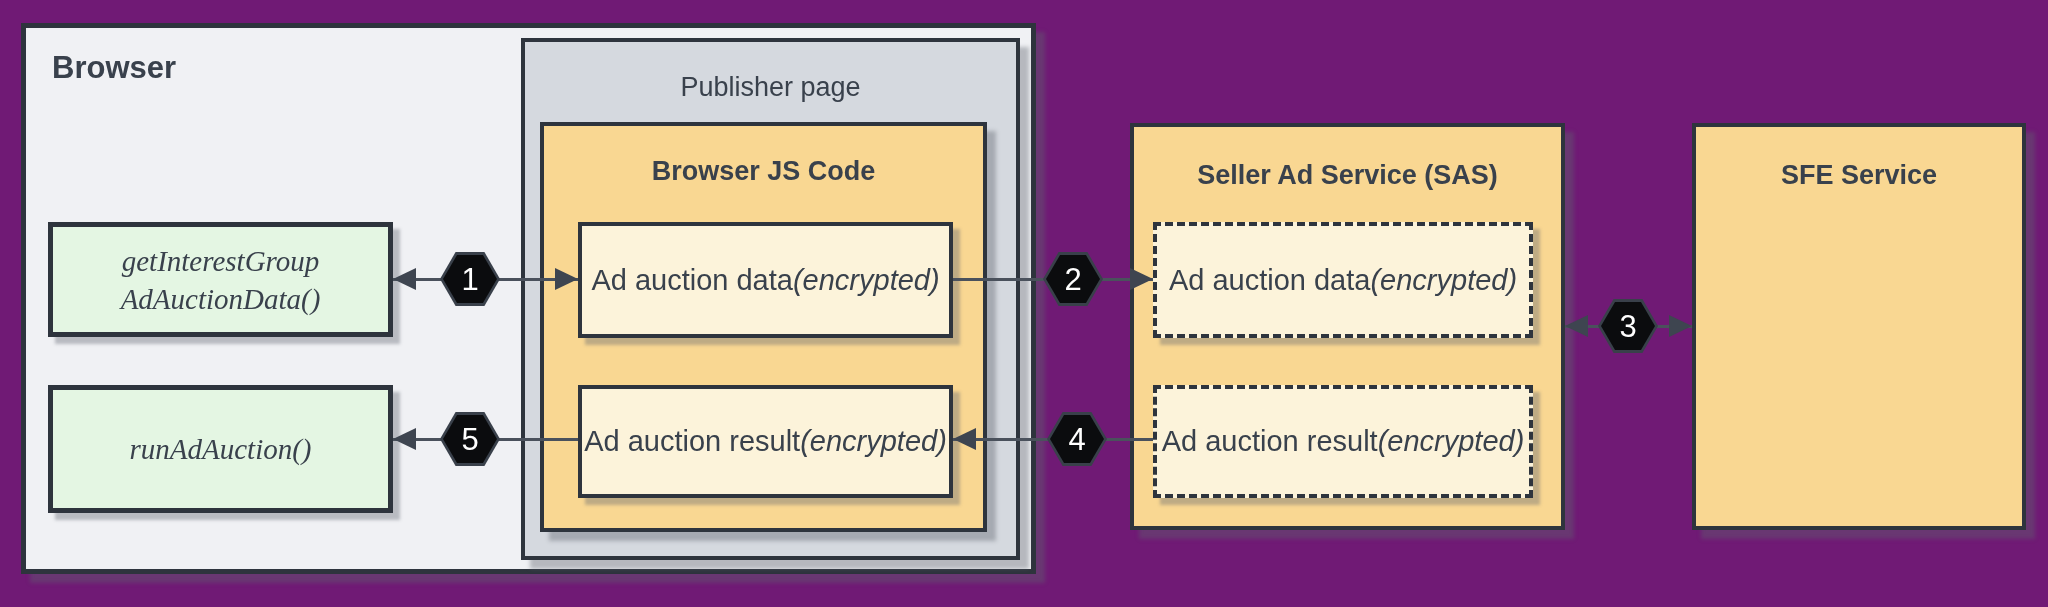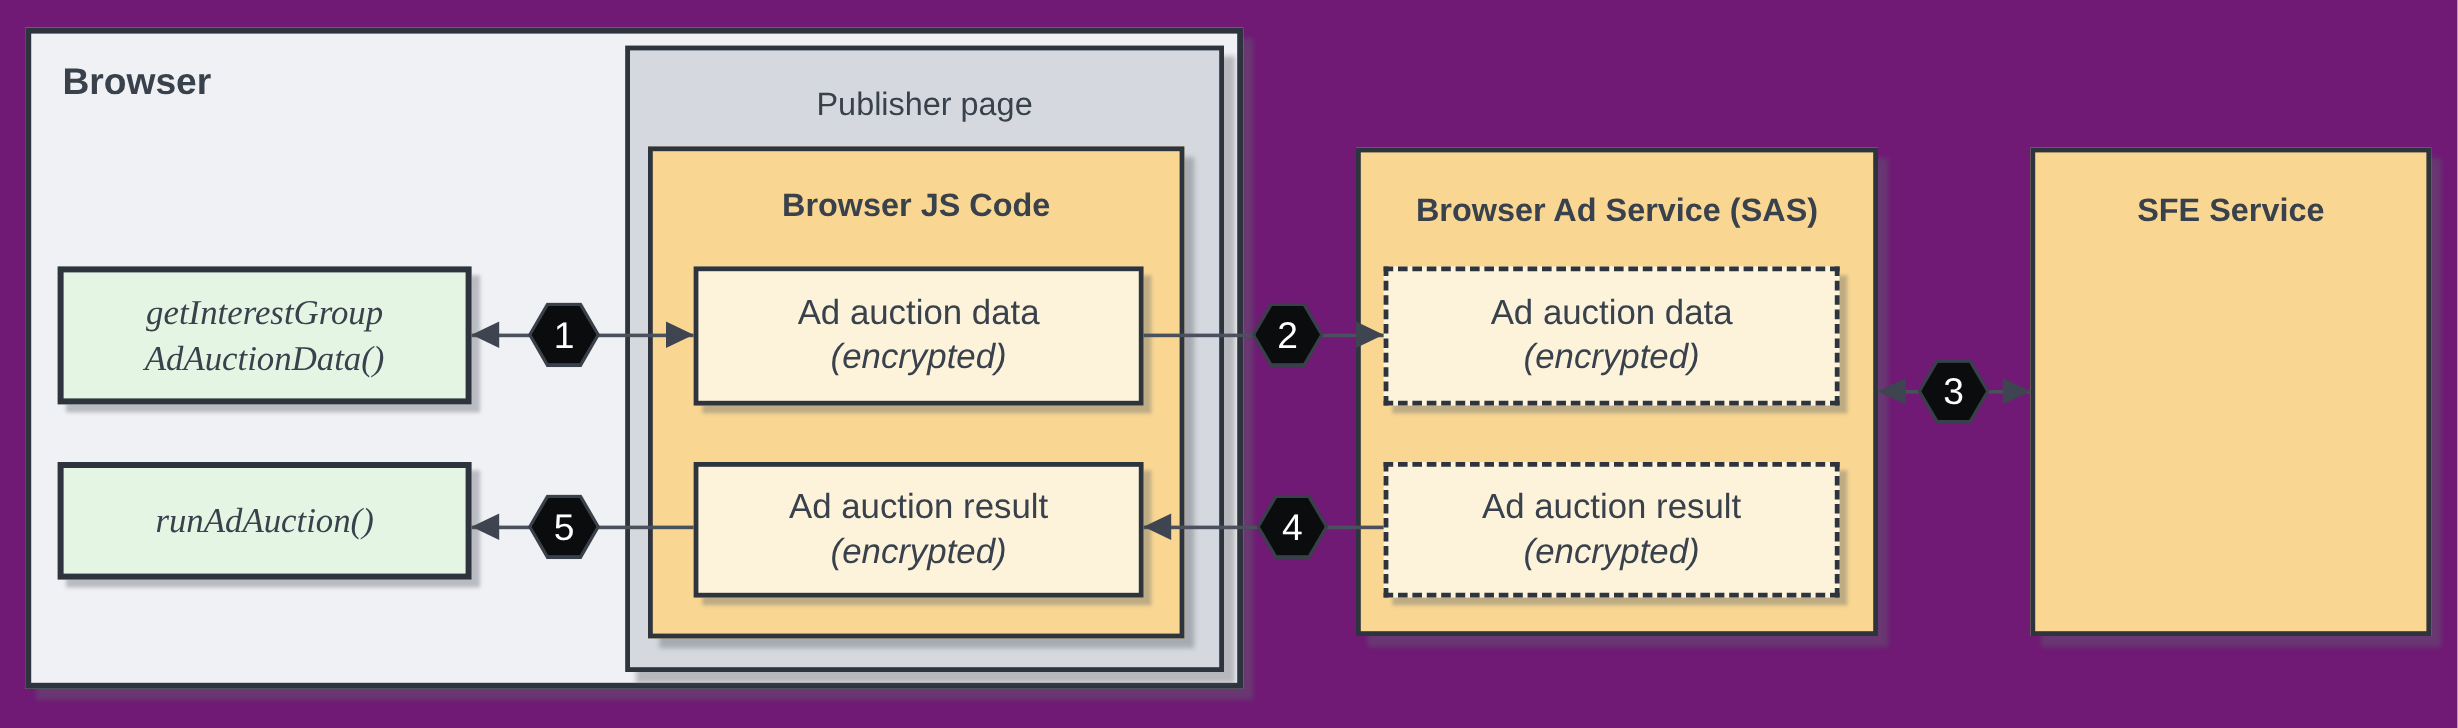--- a/index.html
+++ b/index.html
@@ -17,37 +17,37 @@
   .publisher{
     left:521px;top:38px;width:499px;height:522px;
     background:#d5d9df;border:4px solid #2e343d;
   }
   .orange-container{background:#f9d792;border:4px solid #2e343d;}
   .sellerjs{left:540px;top:122px;width:447px;height:410px;}
   .sas{left:1130px;top:123px;width:435px;height:407px;}
   .sfe{left:1692px;top:123px;width:334px;height:407px;}
   .cream-box{
     background:#fcf3da;border:4px solid #2e343d;
-    display:flex;flex-direction:column;align-items:center;justify-content:center;
+    display:flex;flex-direction:row;align-items:center;justify-content:center;
     text-align:center;line-height:37px;font-size:29px;
   }
   .dashed{border-style:dashed;}
   .jsbox1{left:578px;top:222px;width:375px;height:116px;}
   .jsbox2{left:578px;top:385px;width:375px;height:113px;}
   .sasbox1{left:1153px;top:222px;width:380px;height:116px;}
   .sasbox2{left:1153px;top:385px;width:380px;height:113px;}
   .babox{left:1722px;top:222px;width:275px;height:274px;}
   .green-box{
     background:#e4f6e3;border:5px solid #2e343d;
     display:flex;flex-direction:column;align-items:center;justify-content:center;
     text-align:center;line-height:38px;
     font-family:Liberation Serif, serif;font-style:italic;font-size:29px;
   }
   .green1{left:48px;top:222px;width:345px;height:115px;}
-  .green2{left:48px;top:385px;width:345px;height:98px;}
+  .green2{left:48px;top:385px;width:345px;height:128px;}
   .corner-label{position:absolute;left:26px;top:22px;font-weight:bold;font-size:31px;}
   .center-title{position:absolute;left:0;width:100%;text-align:center;font-size:27px;}
   .bold{font-weight:bold;}
   .italic{font-style:italic;}
   .hline{position:absolute;height:3px;background:#4a515c;}
   .arr{position:absolute;width:0;height:0;border-top:11px solid transparent;border-bottom:11px solid transparent;}
   .arr-l{border-right:23px solid #3e4550;}
   .arr-r{border-left:23px solid #3e4550;}
   .hex{
     position:absolute;width:60px;height:54px;background:#39404a;
@@ -89,21 +89,21 @@
 
   <div class="box green-box green1 shadow-sm">
     <div>getInterestGroup</div>
     <div>AdAuctionData()</div>
   </div>
   <div class="box green-box green2 shadow-sm">
     <div>runAdAuction()</div>
   </div>
 
   <div class="box orange-container sas shadow-lg">
-    <div class="center-title bold" style="top:33px;">Browser Ad Service (SAS)</div>
+    <div class="center-title bold" style="top:33px;">Seller Ad Service (SAS)</div>
   </div>
   <div class="box cream-box dashed sasbox1 shadow-sm">
     <div>Ad auction data</div>
     <div class="italic">(encrypted)</div>
   </div>
   <div class="box cream-box dashed sasbox2 shadow-sm">
     <div>Ad auction result</div>
     <div class="italic">(encrypted)</div>
   </div>
 

